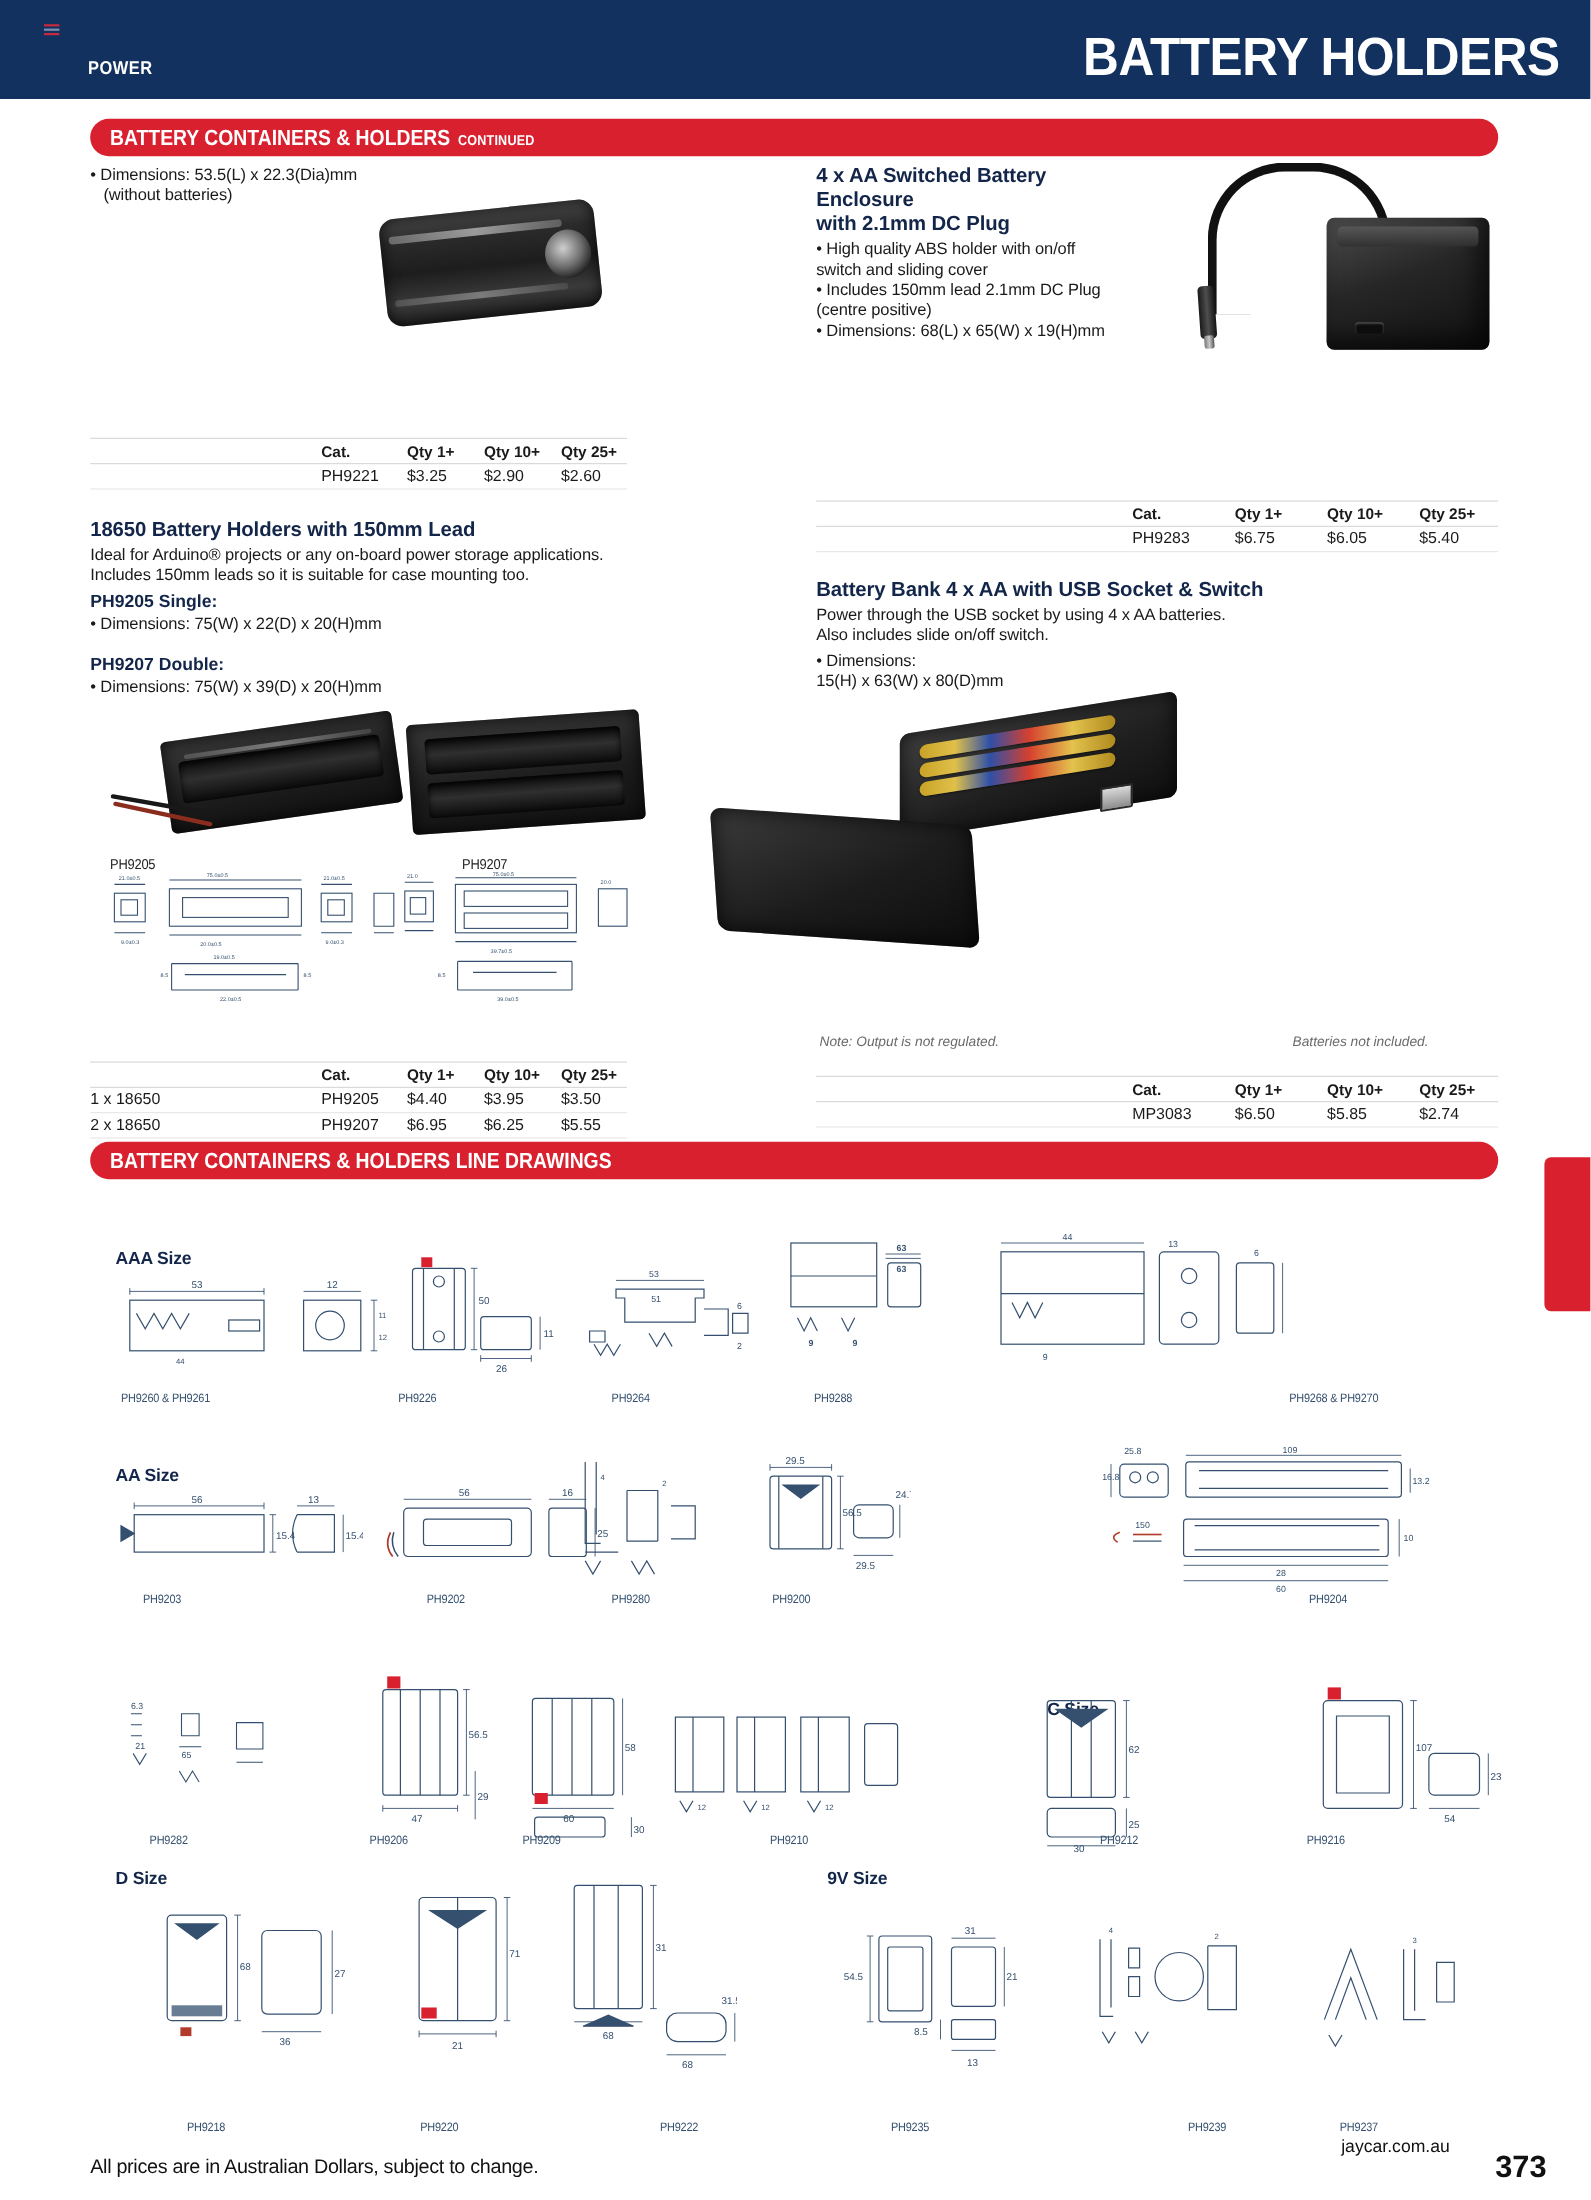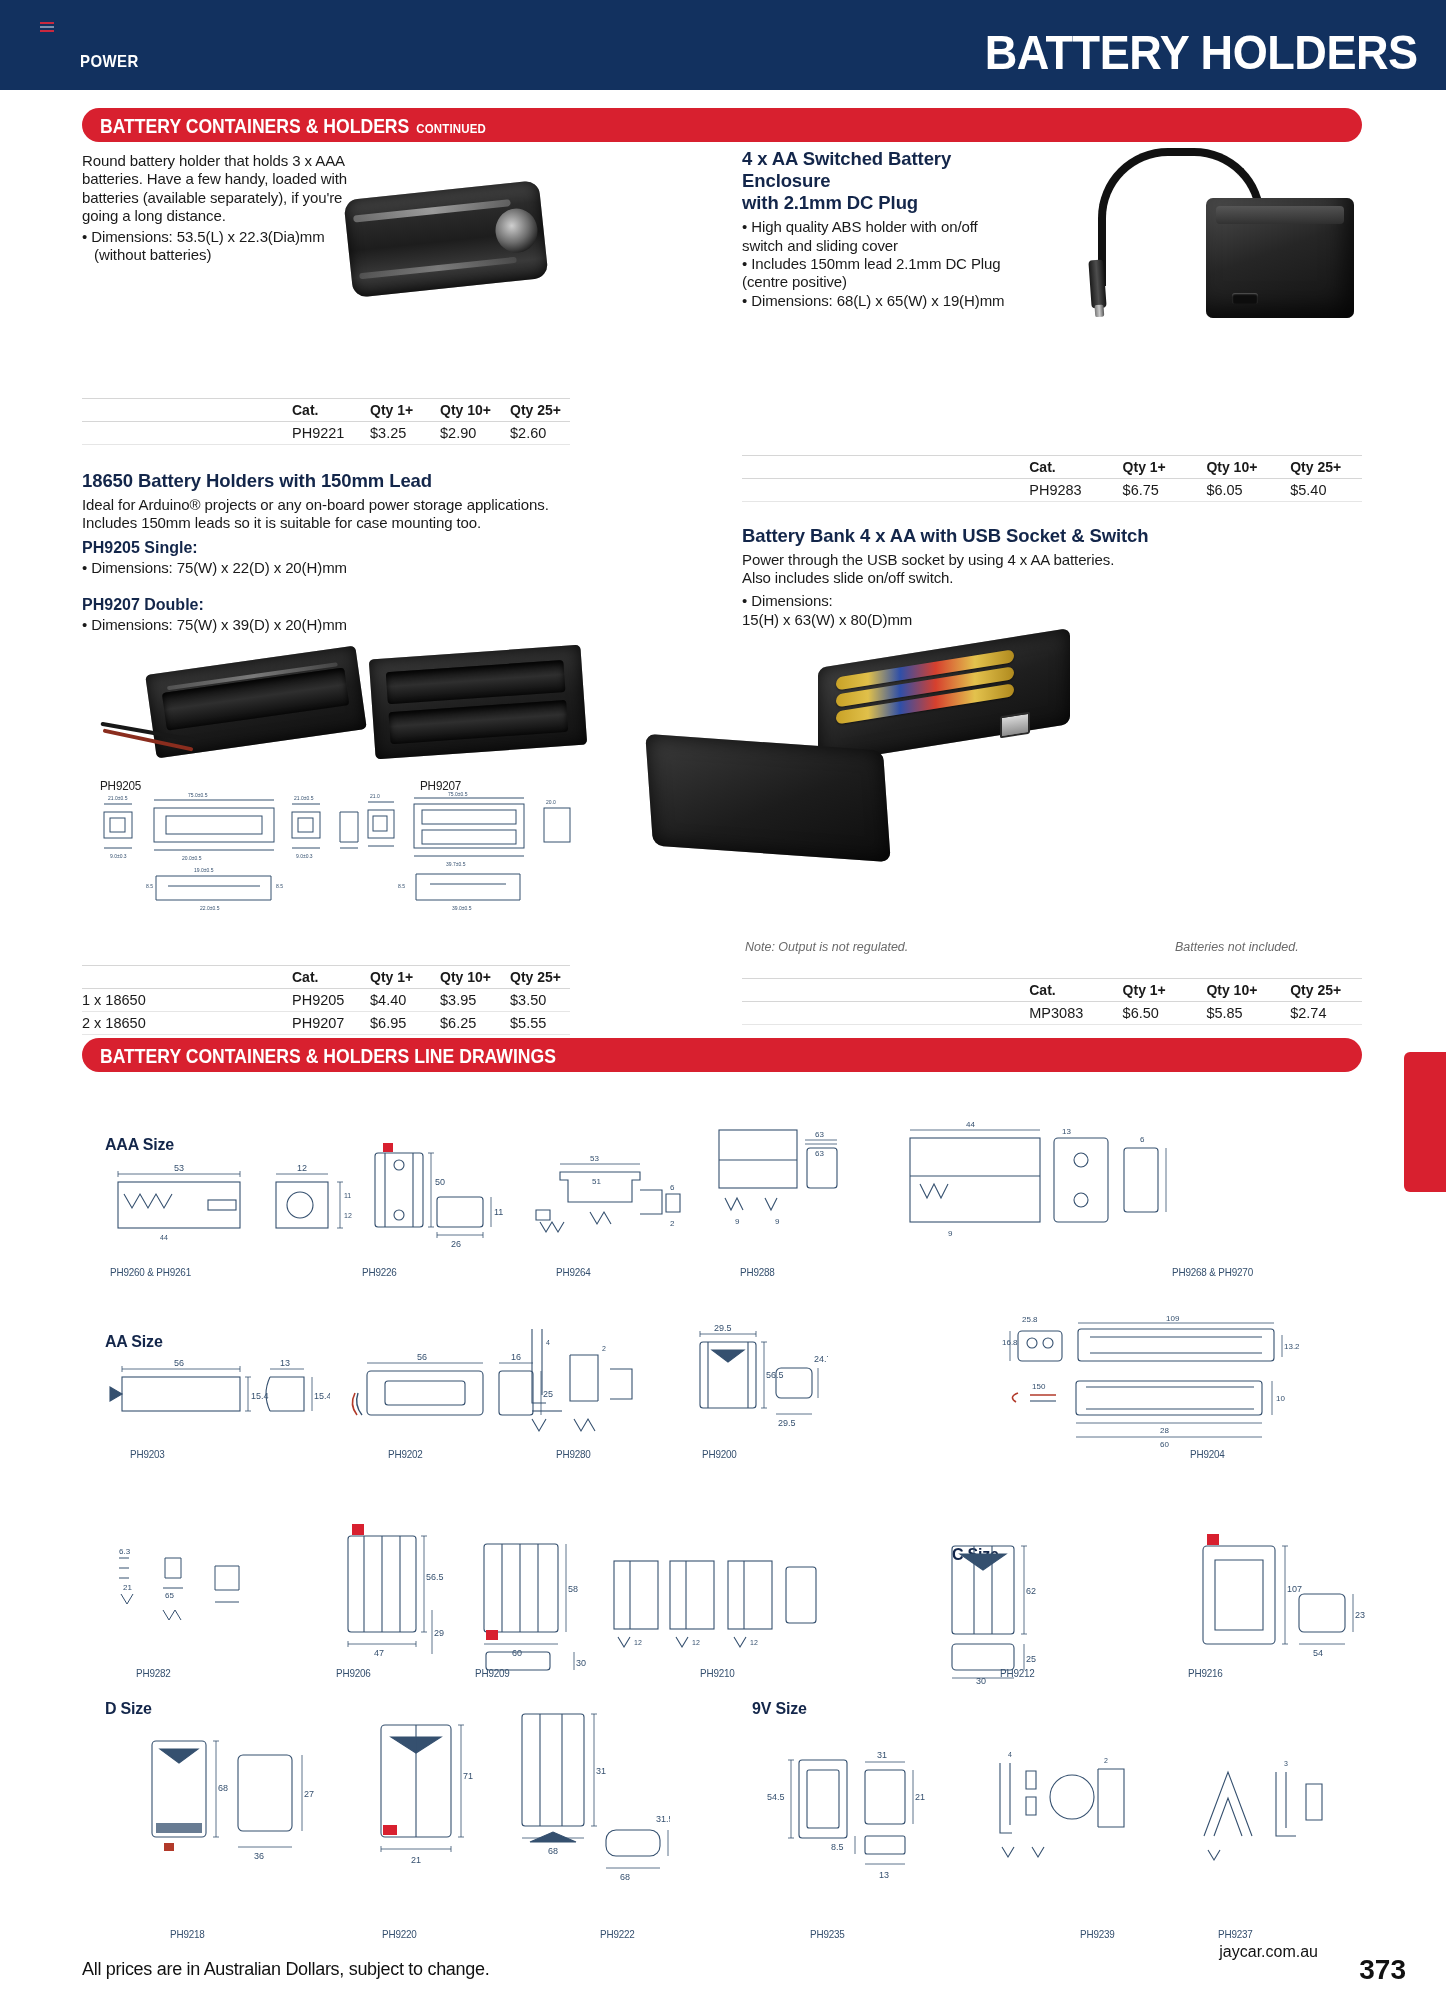--- a/index.html
+++ b/index.html
@@ -221,21 +221,20 @@
 
 <div class="red-bar" style="left:82px;top:108px;width:1280px;">
   <div class="bar-title">
     <span>BATTERY CONTAINERS &amp; HOLDERS</span><span class="bar-sub">CONTINUED</span>
   </div>
 </div>
 
 <div class="side-tab"></div>
 
 <div style="position:absolute;left:82px;top:148px;width:300px;">
-  <div class="prod-body" style="margin-top:4px;width:272px;">Round battery holder that holds 3 x AAA batteries. Have a few handy, loaded with batteries (available separately), if you're going a long distance.</div>
   <div class="prod-body" style="margin-top:3px;">• Dimensions: 53.5(L) x 22.3(Dia)mm</div>
   <div class="prod-body" style="padding-left:12px;">(without batteries)</div>
 </div>
 
 <div class="photo" style="left:348px;top:190px;">
   <div class="holder-round">
     <div class="holder-round-cap"></div>
   </div>
 </div>
 
@@ -529,21 +528,21 @@
     <g fill="#35506f" font-size="8" font-family="Liberation Sans, sans-serif">
       <text x="70" y="11">53</text>
         <text x="72" y="34">51</text>
       <text x="150" y="40">6</text>
         <text x="150" y="76">2</text>
     </g>
   </svg>
 </div>
 <div class="dwg-cap" style="left:556px;top:1266px;">PH9264</div>
 
-<div class="dwg" style="left:705px;top:1120px;">
+<div class="dwg" style="left:705px;top:1120px;font-weight:bold;">
   <svg width="160" height="140" viewBox="0 0 160 140">
     <g stroke="#35506f" fill="none" stroke-width="1.1">
       <rect x="14" y="10" width="78" height="58"></rect>
       <path d="M14 40 H92"></path>
       <rect x="102" y="28" width="30" height="40" rx="3"></rect>
       <path d="M20 78 l6 12 l6 -12 l6 12"></path>
       <path d="M60 78 l6 12 l6 -12"></path>
       <path d="M100 20 H132" stroke-width="0.8"></path>
       <path d="M100 24 H132" stroke-width="0.8"></path>
     </g>

